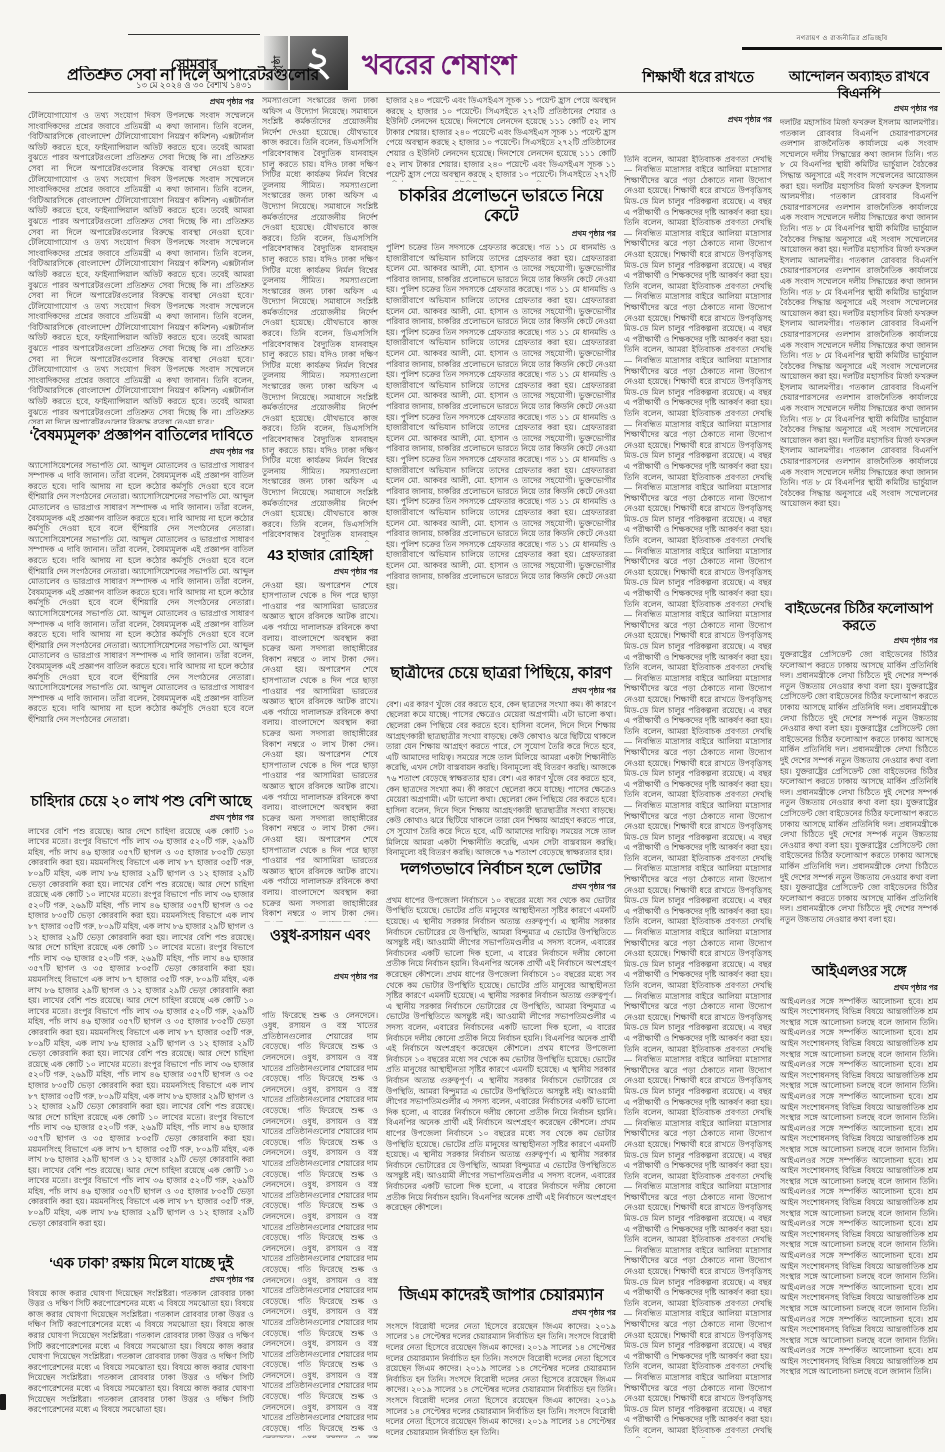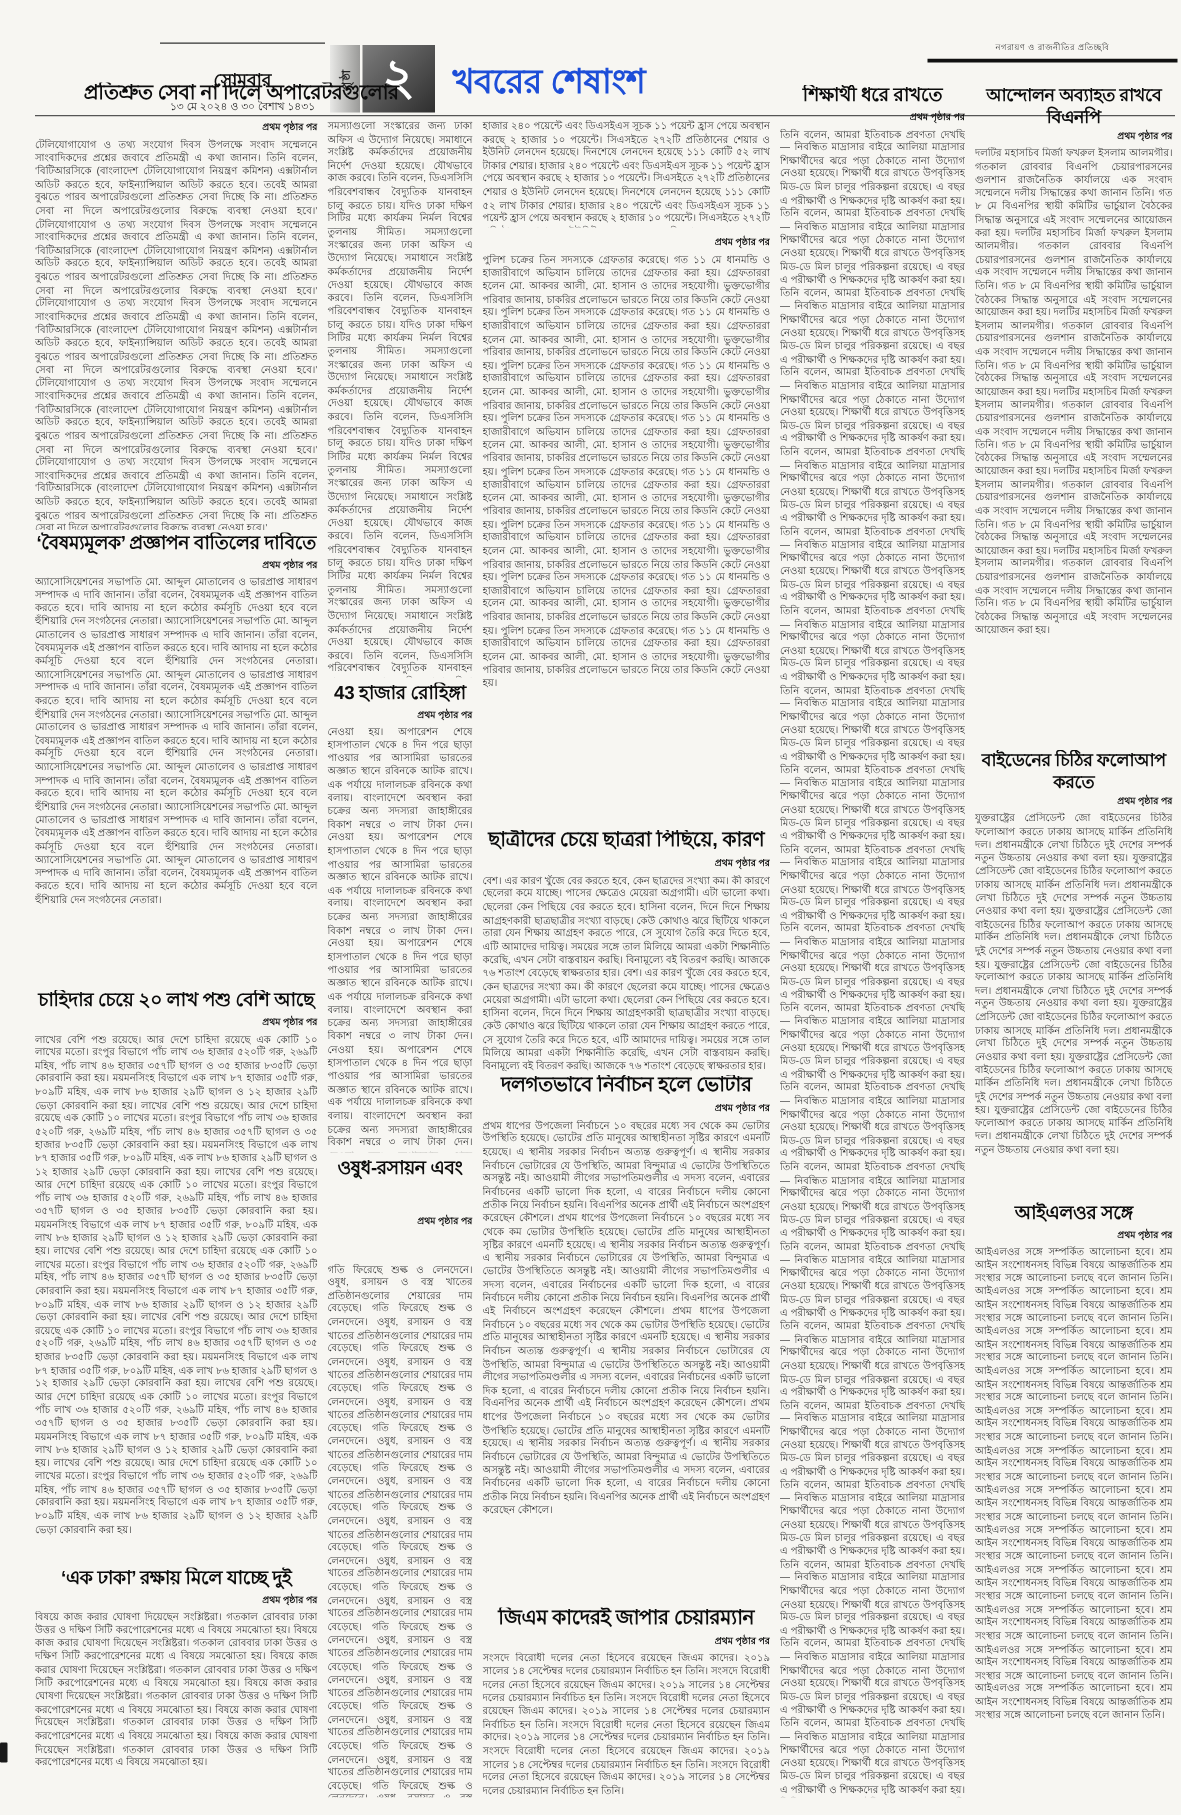--- a/index.html
+++ b/index.html
@@ -24,21 +24,21 @@
   .page-badge-label span{
     writing-mode:vertical-rl;transform:rotate(180deg);
     font-size:9px;color:#222;letter-spacing:1px;font-weight:bold;
   }
   .page-badge-num{
     left:290px;top:36px;width:58px;height:54px;
     background:linear-gradient(135deg,#7c7c7c,#2e2e2e);
     color:#fff;display:flex;align-items:center;justify-content:center;
     font-size:40px;font-weight:900;
   }
-  .section-title{left:362px;top:44px;font-size:27px;font-weight:900;color:#1d4ed8;letter-spacing:-0.5px;}
+  .section-title{left:362px;top:44px;font-size:27px;font-weight:900;color:#701a75;letter-spacing:-0.5px;}
   .masthead{left:742px;top:33px;width:200px;text-align:center;}
   .masthead .tag{font-size:6.5px;color:#333;letter-spacing:0.5px;}
   .masthead .ttl{font-size:34px;font-weight:900;color:#050505;letter-spacing:-1px;line-height:1.05;}
   .masthead .bar{height:3px;background:#111;margin-top:3px;}
   .header-rule{left:28px;top:92px;width:912px;}
   
   .article{position:absolute;overflow:hidden;}
   .hl{font-weight:900;color:#0c0c0c;text-align:center;line-height:1.18;letter-spacing:-0.3px;}
   .hl-15{font-size:15px;} .hl-17{font-size:17px;} .hl-14{font-size:14px;} .hl-16{font-size:16px;}
   .marker{font-size:7.5px;font-weight:bold;text-align:right;color:#111;margin:2px 0 3px 0;}
@@ -112,20 +112,21 @@
 
 <div class="article flow" style="left:262px;top:926px;width:116px;height:512px;gap:25px;">
   <div class="hl hl-15">ওষুধ-রসায়ন এবং</div>
   <div class="marker">প্রথম পৃষ্ঠার পর</div>
   <div class="body">গতি ফিরেছে শুল্ক ও লেনদেনে। ওষুধ, রসায়ন ও বস্ত্র খাতের প্রতিষ্ঠানগুলোর শেয়ারের দাম বেড়েছে। গতি ফিরেছে শুল্ক ও লেনদেনে। ওষুধ, রসায়ন ও বস্ত্র খাতের প্রতিষ্ঠানগুলোর শেয়ারের দাম বেড়েছে। গতি ফিরেছে শুল্ক ও লেনদেনে। ওষুধ, রসায়ন ও বস্ত্র খাতের প্রতিষ্ঠানগুলোর শেয়ারের দাম বেড়েছে। গতি ফিরেছে শুল্ক ও লেনদেনে। ওষুধ, রসায়ন ও বস্ত্র খাতের প্রতিষ্ঠানগুলোর শেয়ারের দাম বেড়েছে। গতি ফিরেছে শুল্ক ও লেনদেনে। ওষুধ, রসায়ন ও বস্ত্র খাতের প্রতিষ্ঠানগুলোর শেয়ারের দাম বেড়েছে। গতি ফিরেছে শুল্ক ও লেনদেনে। ওষুধ, রসায়ন ও বস্ত্র খাতের প্রতিষ্ঠানগুলোর শেয়ারের দাম বেড়েছে। গতি ফিরেছে শুল্ক ও লেনদেনে। ওষুধ, রসায়ন ও বস্ত্র খাতের প্রতিষ্ঠানগুলোর শেয়ারের দাম বেড়েছে। গতি ফিরেছে শুল্ক ও লেনদেনে। ওষুধ, রসায়ন ও বস্ত্র খাতের প্রতিষ্ঠানগুলোর শেয়ারের দাম বেড়েছে। গতি ফিরেছে শুল্ক ও লেনদেনে। ওষুধ, রসায়ন ও বস্ত্র খাতের প্রতিষ্ঠানগুলোর শেয়ারের দাম বেড়েছে। গতি ফিরেছে শুল্ক ও লেনদেনে। ওষুধ, রসায়ন ও বস্ত্র খাতের প্রতিষ্ঠানগুলোর শেয়ারের দাম বেড়েছে। গতি ফিরেছে শুল্ক ও লেনদেনে। ওষুধ, রসায়ন ও বস্ত্র খাতের প্রতিষ্ঠানগুলোর শেয়ারের দাম বেড়েছে। গতি ফিরেছে শুল্ক ও লেনদেনে। ওষুধ, রসায়ন ও বস্ত্র খাতের প্রতিষ্ঠানগুলোর শেয়ারের দাম বেড়েছে। গতি ফিরেছে শুল্ক ও লেনদেনে। ওষুধ, রসায়ন ও বস্ত্র খাতের প্রতিষ্ঠানগুলোর শেয়ারের দাম বেড়েছে। গতি ফিরেছে শুল্ক ও লেনদেনে। ওষুধ, রসায়ন ও বস্ত্র খাতের প্রতিষ্ঠানগুলোর শেয়ারের দাম বেড়েছে।</div>
 </div>
 
 <div class="snippet" style="left:386px;top:96px;width:230px;height:86px;">হাজার ২৪০ পয়েন্টে এবং ডিএসইএস সূচক ১১ পয়েন্ট হ্রাস পেয়ে অবস্থান করছে ২ হাজার ১০ পয়েন্টে। সিএসইতে ২৭২টি প্রতিষ্ঠানের শেয়ার ও ইউনিট লেনদেন হয়েছে। দিনশেষে লেনদেন হয়েছে ১১১ কোটি ৫২ লাখ টাকার শেয়ার। হাজার ২৪০ পয়েন্টে এবং ডিএসইএস সূচক ১১ পয়েন্ট হ্রাস পেয়ে অবস্থান করছে ২ হাজার ১০ পয়েন্টে। সিএসইতে ২৭২টি প্রতিষ্ঠানের শেয়ার ও ইউনিট লেনদেন হয়েছে। দিনশেষে লেনদেন হয়েছে ১১১ কোটি ৫২ লাখ টাকার শেয়ার। হাজার ২৪০ পয়েন্টে এবং ডিএসইএস সূচক ১১ পয়েন্ট হ্রাস পেয়ে অবস্থান করছে ২ হাজার ১০ পয়েন্টে। সিএসইতে ২৭২টি প্রতিষ্ঠানের শেয়ার ও ইউনিট লেনদেন হয়েছে। দিনশেষে লেনদেন হয়েছে ১১১ কোটি ৫২ লাখ টাকার শেয়ার। হাজার ২৪০ পয়েন্টে এবং ডিএসইএস সূচক ১১ পয়েন্ট হ্রাস পেয়ে অবস্থান করছে ২ হাজার ১০ পয়েন্টে। সিএসইতে ২৭২টি প্রতিষ্ঠানের শেয়ার ও ইউনিট লেনদেন হয়েছে। দিনশেষে লেনদেন হয়েছে ১১১ কোটি ৫২ লাখ টাকার শেয়ার।</div>
 
 <div class="article flow" style="left:386px;top:186px;width:230px;height:476px;">
+  <div class="hl hl-17">চাকরির প্রলোভনে ভারতে নিয়ে কেটে</div>
   <div class="marker">প্রথম পৃষ্ঠার পর</div>
   <div class="body">পুলিশ চক্রের তিন সদস্যকে গ্রেফতার করেছে। গত ১১ মে ধানমন্ডি ও হাজারীবাগে অভিযান চালিয়ে তাদের গ্রেফতার করা হয়। গ্রেফতাররা হলেন মো. আকবর আলী, মো. হাসান ও তাদের সহযোগী। ভুক্তভোগীর পরিবার জানায়, চাকরির প্রলোভনে ভারতে নিয়ে তার কিডনি কেটে নেওয়া হয়। পুলিশ চক্রের তিন সদস্যকে গ্রেফতার করেছে। গত ১১ মে ধানমন্ডি ও হাজারীবাগে অভিযান চালিয়ে তাদের গ্রেফতার করা হয়। গ্রেফতাররা হলেন মো. আকবর আলী, মো. হাসান ও তাদের সহযোগী। ভুক্তভোগীর পরিবার জানায়, চাকরির প্রলোভনে ভারতে নিয়ে তার কিডনি কেটে নেওয়া হয়। পুলিশ চক্রের তিন সদস্যকে গ্রেফতার করেছে। গত ১১ মে ধানমন্ডি ও হাজারীবাগে অভিযান চালিয়ে তাদের গ্রেফতার করা হয়। গ্রেফতাররা হলেন মো. আকবর আলী, মো. হাসান ও তাদের সহযোগী। ভুক্তভোগীর পরিবার জানায়, চাকরির প্রলোভনে ভারতে নিয়ে তার কিডনি কেটে নেওয়া হয়। পুলিশ চক্রের তিন সদস্যকে গ্রেফতার করেছে। গত ১১ মে ধানমন্ডি ও হাজারীবাগে অভিযান চালিয়ে তাদের গ্রেফতার করা হয়। গ্রেফতাররা হলেন মো. আকবর আলী, মো. হাসান ও তাদের সহযোগী। ভুক্তভোগীর পরিবার জানায়, চাকরির প্রলোভনে ভারতে নিয়ে তার কিডনি কেটে নেওয়া হয়। পুলিশ চক্রের তিন সদস্যকে গ্রেফতার করেছে। গত ১১ মে ধানমন্ডি ও হাজারীবাগে অভিযান চালিয়ে তাদের গ্রেফতার করা হয়। গ্রেফতাররা হলেন মো. আকবর আলী, মো. হাসান ও তাদের সহযোগী। ভুক্তভোগীর পরিবার জানায়, চাকরির প্রলোভনে ভারতে নিয়ে তার কিডনি কেটে নেওয়া হয়। পুলিশ চক্রের তিন সদস্যকে গ্রেফতার করেছে। গত ১১ মে ধানমন্ডি ও হাজারীবাগে অভিযান চালিয়ে তাদের গ্রেফতার করা হয়। গ্রেফতাররা হলেন মো. আকবর আলী, মো. হাসান ও তাদের সহযোগী। ভুক্তভোগীর পরিবার জানায়, চাকরির প্রলোভনে ভারতে নিয়ে তার কিডনি কেটে নেওয়া হয়। পুলিশ চক্রের তিন সদস্যকে গ্রেফতার করেছে। গত ১১ মে ধানমন্ডি ও হাজারীবাগে অভিযান চালিয়ে তাদের গ্রেফতার করা হয়। গ্রেফতাররা হলেন মো. আকবর আলী, মো. হাসান ও তাদের সহযোগী। ভুক্তভোগীর পরিবার জানায়, চাকরির প্রলোভনে ভারতে নিয়ে তার কিডনি কেটে নেওয়া হয়। পুলিশ চক্রের তিন সদস্যকে গ্রেফতার করেছে। গত ১১ মে ধানমন্ডি ও হাজারীবাগে অভিযান চালিয়ে তাদের গ্রেফতার করা হয়। গ্রেফতাররা হলেন মো. আকবর আলী, মো. হাসান ও তাদের সহযোগী। ভুক্তভোগীর পরিবার জানায়, চাকরির প্রলোভনে ভারতে নিয়ে তার কিডনি কেটে নেওয়া হয়।</div>
 </div>
 
 <div class="article flow" style="left:386px;top:664px;width:230px;height:194px;">
   <div class="hl hl-16">ছাত্রীদের চেয়ে ছাত্ররা পিছিয়ে, কারণ</div>
   <div class="marker">প্রথম পৃষ্ঠার পর</div>
   <div class="body">বেশ। এর কারণ খুঁজে বের করতে হবে, কেন ছাত্রদের সংখ্যা কম। কী কারণে ছেলেরা কমে যাচ্ছে। পাসের ক্ষেত্রেও মেয়েরা অগ্রগামী। এটা ভালো কথা। ছেলেরা কেন পিছিয়ে বের করতে হবে। হাসিনা বলেন, দিনে দিনে শিক্ষায় আগ্রহণকারী ছাত্রছাত্রীর সংখ্যা বাড়ছে। কেউ কোথাও ঝরে ছিটিয়ে থাকলে তারা যেন শিক্ষায় আগ্রহণ করতে পারে, সে সুযোগ তৈরি করে দিতে হবে, এটি আমাদের দায়িত্ব। সময়ের সঙ্গে তাল মিলিয়ে আমরা একটা শিক্ষানীতি করেছি, এখন সেটা বাস্তবায়ন করছি। বিনামূল্যে বই বিতরণ করছি। আজকে ৭৬ শতাংশ বেড়েছে স্বাক্ষরতার হার। বেশ। এর কারণ খুঁজে বের করতে হবে, কেন ছাত্রদের সংখ্যা কম। কী কারণে ছেলেরা কমে যাচ্ছে। পাসের ক্ষেত্রেও মেয়েরা অগ্রগামী। এটা ভালো কথা। ছেলেরা কেন পিছিয়ে বের করতে হবে। হাসিনা বলেন, দিনে দিনে শিক্ষায় আগ্রহণকারী ছাত্রছাত্রীর সংখ্যা বাড়ছে। কেউ কোথাও ঝরে ছিটিয়ে থাকলে তারা যেন শিক্ষায় আগ্রহণ করতে পারে, সে সুযোগ তৈরি করে দিতে হবে, এটি আমাদের দায়িত্ব। সময়ের সঙ্গে তাল মিলিয়ে আমরা একটা শিক্ষানীতি করেছি, এখন সেটা বাস্তবায়ন করছি। বিনামূল্যে বই বিতরণ করছি। আজকে ৭৬ শতাংশ বেড়েছে স্বাক্ষরতার হার।</div>
 </div>
 
@@ -134,21 +135,21 @@
   <div class="marker">প্রথম পৃষ্ঠার পর</div>
   <div class="body">প্রথম ধাপের উপজেলা নির্বাচনে ১০ বছরের মধ্যে সব থেকে কম ভোটার উপস্থিতি হয়েছে। ভোটের প্রতি মানুষের আস্থাহীনতা সৃষ্টির কারণে এমনটি হয়েছে। এ স্থানীয় সরকার নির্বাচন অত্যন্ত গুরুত্বপূর্ণ। এ স্থানীয় সরকার নির্বাচনে ভোটারের যে উপস্থিতি, আমরা বিন্দুমাত্র এ ভোটের উপস্থিতিতে অসন্তুষ্ট নই। আওয়ামী লীগের সভাপতিমণ্ডলীর এ সদস্য বলেন, এবারের নির্বাচনের একটি ভালো দিক হলো, এ বারের নির্বাচনে দলীয় কোনো প্রতীক নিয়ে নির্বাচন হয়নি। বিএনপির অনেক প্রার্থী এই নির্বাচনে অংশগ্রহণ করেছেন কৌশলে। প্রথম ধাপের উপজেলা নির্বাচনে ১০ বছরের মধ্যে সব থেকে কম ভোটার উপস্থিতি হয়েছে। ভোটের প্রতি মানুষের আস্থাহীনতা সৃষ্টির কারণে এমনটি হয়েছে। এ স্থানীয় সরকার নির্বাচন অত্যন্ত গুরুত্বপূর্ণ। এ স্থানীয় সরকার নির্বাচনে ভোটারের যে উপস্থিতি, আমরা বিন্দুমাত্র এ ভোটের উপস্থিতিতে অসন্তুষ্ট নই। আওয়ামী লীগের সভাপতিমণ্ডলীর এ সদস্য বলেন, এবারের নির্বাচনের একটি ভালো দিক হলো, এ বারের নির্বাচনে দলীয় কোনো প্রতীক নিয়ে নির্বাচন হয়নি। বিএনপির অনেক প্রার্থী এই নির্বাচনে অংশগ্রহণ করেছেন কৌশলে। প্রথম ধাপের উপজেলা নির্বাচনে ১০ বছরের মধ্যে সব থেকে কম ভোটার উপস্থিতি হয়েছে। ভোটের প্রতি মানুষের আস্থাহীনতা সৃষ্টির কারণে এমনটি হয়েছে। এ স্থানীয় সরকার নির্বাচন অত্যন্ত গুরুত্বপূর্ণ। এ স্থানীয় সরকার নির্বাচনে ভোটারের যে উপস্থিতি, আমরা বিন্দুমাত্র এ ভোটের উপস্থিতিতে অসন্তুষ্ট নই। আওয়ামী লীগের সভাপতিমণ্ডলীর এ সদস্য বলেন, এবারের নির্বাচনের একটি ভালো দিক হলো, এ বারের নির্বাচনে দলীয় কোনো প্রতীক নিয়ে নির্বাচন হয়নি। বিএনপির অনেক প্রার্থী এই নির্বাচনে অংশগ্রহণ করেছেন কৌশলে। প্রথম ধাপের উপজেলা নির্বাচনে ১০ বছরের মধ্যে সব থেকে কম ভোটার উপস্থিতি হয়েছে। ভোটের প্রতি মানুষের আস্থাহীনতা সৃষ্টির কারণে এমনটি হয়েছে। এ স্থানীয় সরকার নির্বাচন অত্যন্ত গুরুত্বপূর্ণ। এ স্থানীয় সরকার নির্বাচনে ভোটারের যে উপস্থিতি, আমরা বিন্দুমাত্র এ ভোটের উপস্থিতিতে অসন্তুষ্ট নই। আওয়ামী লীগের সভাপতিমণ্ডলীর এ সদস্য বলেন, এবারের নির্বাচনের একটি ভালো দিক হলো, এ বারের নির্বাচনে দলীয় কোনো প্রতীক নিয়ে নির্বাচন হয়নি। বিএনপির অনেক প্রার্থী এই নির্বাচনে অংশগ্রহণ করেছেন কৌশলে।</div>
 </div>
 
 <div class="article flow" style="left:386px;top:1286px;width:230px;height:152px;">
   <div class="hl hl-16">জিএম কাদেরই জাপার চেয়ারম্যান</div>
   <div class="marker">প্রথম পৃষ্ঠার পর</div>
   <div class="body">সংসদে বিরোধী দলের নেতা হিসেবে রয়েছেন জিএম কাদের। ২০১৯ সালের ১৪ সেপ্টেম্বর দলের চেয়ারম্যান নির্বাচিত হন তিনি। সংসদে বিরোধী দলের নেতা হিসেবে রয়েছেন জিএম কাদের। ২০১৯ সালের ১৪ সেপ্টেম্বর দলের চেয়ারম্যান নির্বাচিত হন তিনি। সংসদে বিরোধী দলের নেতা হিসেবে রয়েছেন জিএম কাদের। ২০১৯ সালের ১৪ সেপ্টেম্বর দলের চেয়ারম্যান নির্বাচিত হন তিনি। সংসদে বিরোধী দলের নেতা হিসেবে রয়েছেন জিএম কাদের। ২০১৯ সালের ১৪ সেপ্টেম্বর দলের চেয়ারম্যান নির্বাচিত হন তিনি। সংসদে বিরোধী দলের নেতা হিসেবে রয়েছেন জিএম কাদের। ২০১৯ সালের ১৪ সেপ্টেম্বর দলের চেয়ারম্যান নির্বাচিত হন তিনি। সংসদে বিরোধী দলের নেতা হিসেবে রয়েছেন জিএম কাদের। ২০১৯ সালের ১৪ সেপ্টেম্বর দলের চেয়ারম্যান নির্বাচিত হন তিনি।</div>
 </div>
 
-<div class="article flow" style="left:624px;top:68px;width:148px;height:1370px;">
+<div class="article flow" style="left:624px;top:68px;width:148px;height:1370px;gap:26px;">
   <div class="hl hl-15">শিক্ষার্থী ধরে রাখতে</div>
   <div class="marker">প্রথম পৃষ্ঠার পর</div>
   <div class="body">তিনি বলেন, আমরা ইতিবাচক প্রবণতা দেখছি— নিবন্ধিত মাদ্রাসার বাইরে আলিয়া মাদ্রাসার শিক্ষার্থীদের ঝরে পড়া ঠেকাতে নানা উদ্যোগ নেওয়া হয়েছে। শিক্ষার্থী ধরে রাখতে উপবৃত্তিসহ মিড-ডে মিল চালুর পরিকল্পনা রয়েছে। এ বছর এ পরীক্ষার্থী ও শিক্ষকদের দৃষ্টি আকর্ষণ করা হয়। তিনি বলেন, আমরা ইতিবাচক প্রবণতা দেখছি— নিবন্ধিত মাদ্রাসার বাইরে আলিয়া মাদ্রাসার শিক্ষার্থীদের ঝরে পড়া ঠেকাতে নানা উদ্যোগ নেওয়া হয়েছে। শিক্ষার্থী ধরে রাখতে উপবৃত্তিসহ মিড-ডে মিল চালুর পরিকল্পনা রয়েছে। এ বছর এ পরীক্ষার্থী ও শিক্ষকদের দৃষ্টি আকর্ষণ করা হয়। তিনি বলেন, আমরা ইতিবাচক প্রবণতা দেখছি— নিবন্ধিত মাদ্রাসার বাইরে আলিয়া মাদ্রাসার শিক্ষার্থীদের ঝরে পড়া ঠেকাতে নানা উদ্যোগ নেওয়া হয়েছে। শিক্ষার্থী ধরে রাখতে উপবৃত্তিসহ মিড-ডে মিল চালুর পরিকল্পনা রয়েছে। এ বছর এ পরীক্ষার্থী ও শিক্ষকদের দৃষ্টি আকর্ষণ করা হয়। তিনি বলেন, আমরা ইতিবাচক প্রবণতা দেখছি— নিবন্ধিত মাদ্রাসার বাইরে আলিয়া মাদ্রাসার শিক্ষার্থীদের ঝরে পড়া ঠেকাতে নানা উদ্যোগ নেওয়া হয়েছে। শিক্ষার্থী ধরে রাখতে উপবৃত্তিসহ মিড-ডে মিল চালুর পরিকল্পনা রয়েছে। এ বছর এ পরীক্ষার্থী ও শিক্ষকদের দৃষ্টি আকর্ষণ করা হয়। তিনি বলেন, আমরা ইতিবাচক প্রবণতা দেখছি— নিবন্ধিত মাদ্রাসার বাইরে আলিয়া মাদ্রাসার শিক্ষার্থীদের ঝরে পড়া ঠেকাতে নানা উদ্যোগ নেওয়া হয়েছে। শিক্ষার্থী ধরে রাখতে উপবৃত্তিসহ মিড-ডে মিল চালুর পরিকল্পনা রয়েছে। এ বছর এ পরীক্ষার্থী ও শিক্ষকদের দৃষ্টি আকর্ষণ করা হয়। তিনি বলেন, আমরা ইতিবাচক প্রবণতা দেখছি— নিবন্ধিত মাদ্রাসার বাইরে আলিয়া মাদ্রাসার শিক্ষার্থীদের ঝরে পড়া ঠেকাতে নানা উদ্যোগ নেওয়া হয়েছে। শিক্ষার্থী ধরে রাখতে উপবৃত্তিসহ মিড-ডে মিল চালুর পরিকল্পনা রয়েছে। এ বছর এ পরীক্ষার্থী ও শিক্ষকদের দৃষ্টি আকর্ষণ করা হয়। তিনি বলেন, আমরা ইতিবাচক প্রবণতা দেখছি— নিবন্ধিত মাদ্রাসার বাইরে আলিয়া মাদ্রাসার শিক্ষার্থীদের ঝরে পড়া ঠেকাতে নানা উদ্যোগ নেওয়া হয়েছে। শিক্ষার্থী ধরে রাখতে উপবৃত্তিসহ মিড-ডে মিল চালুর পরিকল্পনা রয়েছে। এ বছর এ পরীক্ষার্থী ও শিক্ষকদের দৃষ্টি আকর্ষণ করা হয়। তিনি বলেন, আমরা ইতিবাচক প্রবণতা দেখছি— নিবন্ধিত মাদ্রাসার বাইরে আলিয়া মাদ্রাসার শিক্ষার্থীদের ঝরে পড়া ঠেকাতে নানা উদ্যোগ নেওয়া হয়েছে। শিক্ষার্থী ধরে রাখতে উপবৃত্তিসহ মিড-ডে মিল চালুর পরিকল্পনা রয়েছে। এ বছর এ পরীক্ষার্থী ও শিক্ষকদের দৃষ্টি আকর্ষণ করা হয়। তিনি বলেন, আমরা ইতিবাচক প্রবণতা দেখছি— নিবন্ধিত মাদ্রাসার বাইরে আলিয়া মাদ্রাসার শিক্ষার্থীদের ঝরে পড়া ঠেকাতে নানা উদ্যোগ নেওয়া হয়েছে। শিক্ষার্থী ধরে রাখতে উপবৃত্তিসহ মিড-ডে মিল চালুর পরিকল্পনা রয়েছে। এ বছর এ পরীক্ষার্থী ও শিক্ষকদের দৃষ্টি আকর্ষণ করা হয়। তিনি বলেন, আমরা ইতিবাচক প্রবণতা দেখছি— নিবন্ধিত মাদ্রাসার বাইরে আলিয়া মাদ্রাসার শিক্ষার্থীদের ঝরে পড়া ঠেকাতে নানা উদ্যোগ নেওয়া হয়েছে। শিক্ষার্থী ধরে রাখতে উপবৃত্তিসহ মিড-ডে মিল চালুর পরিকল্পনা রয়েছে। এ বছর এ পরীক্ষার্থী ও শিক্ষকদের দৃষ্টি আকর্ষণ করা হয়। তিনি বলেন, আমরা ইতিবাচক প্রবণতা দেখছি— নিবন্ধিত মাদ্রাসার বাইরে আলিয়া মাদ্রাসার শিক্ষার্থীদের ঝরে পড়া ঠেকাতে নানা উদ্যোগ নেওয়া হয়েছে। শিক্ষার্থী ধরে রাখতে উপবৃত্তিসহ মিড-ডে মিল চালুর পরিকল্পনা রয়েছে। এ বছর এ পরীক্ষার্থী ও শিক্ষকদের দৃষ্টি আকর্ষণ করা হয়। তিনি বলেন, আমরা ইতিবাচক প্রবণতা দেখছি— নিবন্ধিত মাদ্রাসার বাইরে আলিয়া মাদ্রাসার শিক্ষার্থীদের ঝরে পড়া ঠেকাতে নানা উদ্যোগ নেওয়া হয়েছে। শিক্ষার্থী ধরে রাখতে উপবৃত্তিসহ মিড-ডে মিল চালুর পরিকল্পনা রয়েছে। এ বছর এ পরীক্ষার্থী ও শিক্ষকদের দৃষ্টি আকর্ষণ করা হয়। তিনি বলেন, আমরা ইতিবাচক প্রবণতা দেখছি— নিবন্ধিত মাদ্রাসার বাইরে আলিয়া মাদ্রাসার শিক্ষার্থীদের ঝরে পড়া ঠেকাতে নানা উদ্যোগ নেওয়া হয়েছে। শিক্ষার্থী ধরে রাখতে উপবৃত্তিসহ মিড-ডে মিল চালুর পরিকল্পনা রয়েছে। এ বছর এ পরীক্ষার্থী ও শিক্ষকদের দৃষ্টি আকর্ষণ করা হয়। তিনি বলেন, আমরা ইতিবাচক প্রবণতা দেখছি— নিবন্ধিত মাদ্রাসার বাইরে আলিয়া মাদ্রাসার শিক্ষার্থীদের ঝরে পড়া ঠেকাতে নানা উদ্যোগ নেওয়া হয়েছে। শিক্ষার্থী ধরে রাখতে উপবৃত্তিসহ মিড-ডে মিল চালুর পরিকল্পনা রয়েছে। এ বছর এ পরীক্ষার্থী ও শিক্ষকদের দৃষ্টি আকর্ষণ করা হয়। তিনি বলেন, আমরা ইতিবাচক প্রবণতা দেখছি— নিবন্ধিত মাদ্রাসার বাইরে আলিয়া মাদ্রাসার শিক্ষার্থীদের ঝরে পড়া ঠেকাতে নানা উদ্যোগ নেওয়া হয়েছে। শিক্ষার্থী ধরে রাখতে উপবৃত্তিসহ মিড-ডে মিল চালুর পরিকল্পনা রয়েছে। এ বছর এ পরীক্ষার্থী ও শিক্ষকদের দৃষ্টি আকর্ষণ করা হয়। তিনি বলেন, আমরা ইতিবাচক প্রবণতা দেখছি— নিবন্ধিত মাদ্রাসার বাইরে আলিয়া মাদ্রাসার শিক্ষার্থীদের ঝরে পড়া ঠেকাতে নানা উদ্যোগ নেওয়া হয়েছে। শিক্ষার্থী ধরে রাখতে উপবৃত্তিসহ মিড-ডে মিল চালুর পরিকল্পনা রয়েছে। এ বছর এ পরীক্ষার্থী ও শিক্ষকদের দৃষ্টি আকর্ষণ করা হয়। তিনি বলেন, আমরা ইতিবাচক প্রবণতা দেখছি— নিবন্ধিত মাদ্রাসার বাইরে আলিয়া মাদ্রাসার শিক্ষার্থীদের ঝরে পড়া ঠেকাতে নানা উদ্যোগ নেওয়া হয়েছে। শিক্ষার্থী ধরে রাখতে উপবৃত্তিসহ মিড-ডে মিল চালুর পরিকল্পনা রয়েছে। এ বছর এ পরীক্ষার্থী ও শিক্ষকদের দৃষ্টি আকর্ষণ করা হয়। তিনি বলেন, আমরা ইতিবাচক প্রবণতা দেখছি— নিবন্ধিত মাদ্রাসার বাইরে আলিয়া মাদ্রাসার শিক্ষার্থীদের ঝরে পড়া ঠেকাতে নানা উদ্যোগ নেওয়া হয়েছে। শিক্ষার্থী ধরে রাখতে উপবৃত্তিসহ মিড-ডে মিল চালুর পরিকল্পনা রয়েছে। এ বছর এ পরীক্ষার্থী ও শিক্ষকদের দৃষ্টি আকর্ষণ করা হয়। তিনি বলেন, আমরা ইতিবাচক প্রবণতা দেখছি— নিবন্ধিত মাদ্রাসার বাইরে আলিয়া মাদ্রাসার শিক্ষার্থীদের ঝরে পড়া ঠেকাতে নানা উদ্যোগ নেওয়া হয়েছে। শিক্ষার্থী ধরে রাখতে উপবৃত্তিসহ মিড-ডে মিল চালুর পরিকল্পনা রয়েছে। এ বছর এ পরীক্ষার্থী ও শিক্ষকদের দৃষ্টি আকর্ষণ করা হয়। তিনি বলেন, আমরা ইতিবাচক প্রবণতা দেখছি— নিবন্ধিত মাদ্রাসার বাইরে আলিয়া মাদ্রাসার শিক্ষার্থীদের ঝরে পড়া ঠেকাতে নানা উদ্যোগ নেওয়া হয়েছে। শিক্ষার্থী ধরে রাখতে উপবৃত্তিসহ মিড-ডে মিল চালুর পরিকল্পনা রয়েছে। এ বছর এ পরীক্ষার্থী ও শিক্ষকদের দৃষ্টি আকর্ষণ করা হয়। তিনি বলেন, আমরা ইতিবাচক প্রবণতা দেখছি— নিবন্ধিত মাদ্রাসার বাইরে আলিয়া মাদ্রাসার শিক্ষার্থীদের ঝরে পড়া ঠেকাতে নানা উদ্যোগ নেওয়া হয়েছে। শিক্ষার্থী ধরে রাখতে উপবৃত্তিসহ মিড-ডে মিল চালুর পরিকল্পনা রয়েছে। এ বছর এ পরীক্ষার্থী ও শিক্ষকদের দৃষ্টি আকর্ষণ করা হয়। তিনি বলেন, আমরা ইতিবাচক প্রবণতা দেখছি— নিবন্ধিত মাদ্রাসার বাইরে আলিয়া মাদ্রাসার শিক্ষার্থীদের ঝরে পড়া ঠেকাতে নানা উদ্যোগ নেওয়া হয়েছে। শিক্ষার্থী ধরে রাখতে উপবৃত্তিসহ মিড-ডে মিল চালুর পরিকল্পনা রয়েছে। এ বছর এ পরীক্ষার্থী ও শিক্ষকদের দৃষ্টি আকর্ষণ করা হয়।</div>
 </div>
 
 <div class="article flow" style="left:780px;top:68px;width:158px;height:530px;">
   <div class="hl hl-14">আন্দোলন অব্যাহত রাখবে বিএনপি</div>
   <div class="marker">প্রথম পৃষ্ঠার পর</div>
   <div class="body">দলটির মহাসচিব মির্জা ফখরুল ইসলাম আলমগীর। গতকাল রোববার বিএনপি চেয়ারপারসনের গুলশান রাজনৈতিক কার্যালয়ে এক সংবাদ সম্মেলনে দলীয় সিদ্ধান্তের কথা জানান তিনি। গত ৮ মে বিএনপির স্থায়ী কমিটির ভার্চুয়াল বৈঠকের সিদ্ধান্ত অনুসারে এই সংবাদ সম্মেলনের আয়োজন করা হয়। দলটির মহাসচিব মির্জা ফখরুল ইসলাম আলমগীর। গতকাল রোববার বিএনপি চেয়ারপারসনের গুলশান রাজনৈতিক কার্যালয়ে এক সংবাদ সম্মেলনে দলীয় সিদ্ধান্তের কথা জানান তিনি। গত ৮ মে বিএনপির স্থায়ী কমিটির ভার্চুয়াল বৈঠকের সিদ্ধান্ত অনুসারে এই সংবাদ সম্মেলনের আয়োজন করা হয়। দলটির মহাসচিব মির্জা ফখরুল ইসলাম আলমগীর। গতকাল রোববার বিএনপি চেয়ারপারসনের গুলশান রাজনৈতিক কার্যালয়ে এক সংবাদ সম্মেলনে দলীয় সিদ্ধান্তের কথা জানান তিনি। গত ৮ মে বিএনপির স্থায়ী কমিটির ভার্চুয়াল বৈঠকের সিদ্ধান্ত অনুসারে এই সংবাদ সম্মেলনের আয়োজন করা হয়। দলটির মহাসচিব মির্জা ফখরুল ইসলাম আলমগীর। গতকাল রোববার বিএনপি চেয়ারপারসনের গুলশান রাজনৈতিক কার্যালয়ে এক সংবাদ সম্মেলনে দলীয় সিদ্ধান্তের কথা জানান তিনি। গত ৮ মে বিএনপির স্থায়ী কমিটির ভার্চুয়াল বৈঠকের সিদ্ধান্ত অনুসারে এই সংবাদ সম্মেলনের আয়োজন করা হয়। দলটির মহাসচিব মির্জা ফখরুল ইসলাম আলমগীর। গতকাল রোববার বিএনপি চেয়ারপারসনের গুলশান রাজনৈতিক কার্যালয়ে এক সংবাদ সম্মেলনে দলীয় সিদ্ধান্তের কথা জানান তিনি। গত ৮ মে বিএনপির স্থায়ী কমিটির ভার্চুয়াল বৈঠকের সিদ্ধান্ত অনুসারে এই সংবাদ সম্মেলনের আয়োজন করা হয়। দলটির মহাসচিব মির্জা ফখরুল ইসলাম আলমগীর। গতকাল রোববার বিএনপি চেয়ারপারসনের গুলশান রাজনৈতিক কার্যালয়ে এক সংবাদ সম্মেলনে দলীয় সিদ্ধান্তের কথা জানান তিনি। গত ৮ মে বিএনপির স্থায়ী কমিটির ভার্চুয়াল বৈঠকের সিদ্ধান্ত অনুসারে এই সংবাদ সম্মেলনের আয়োজন করা হয়।</div>
 </div>

